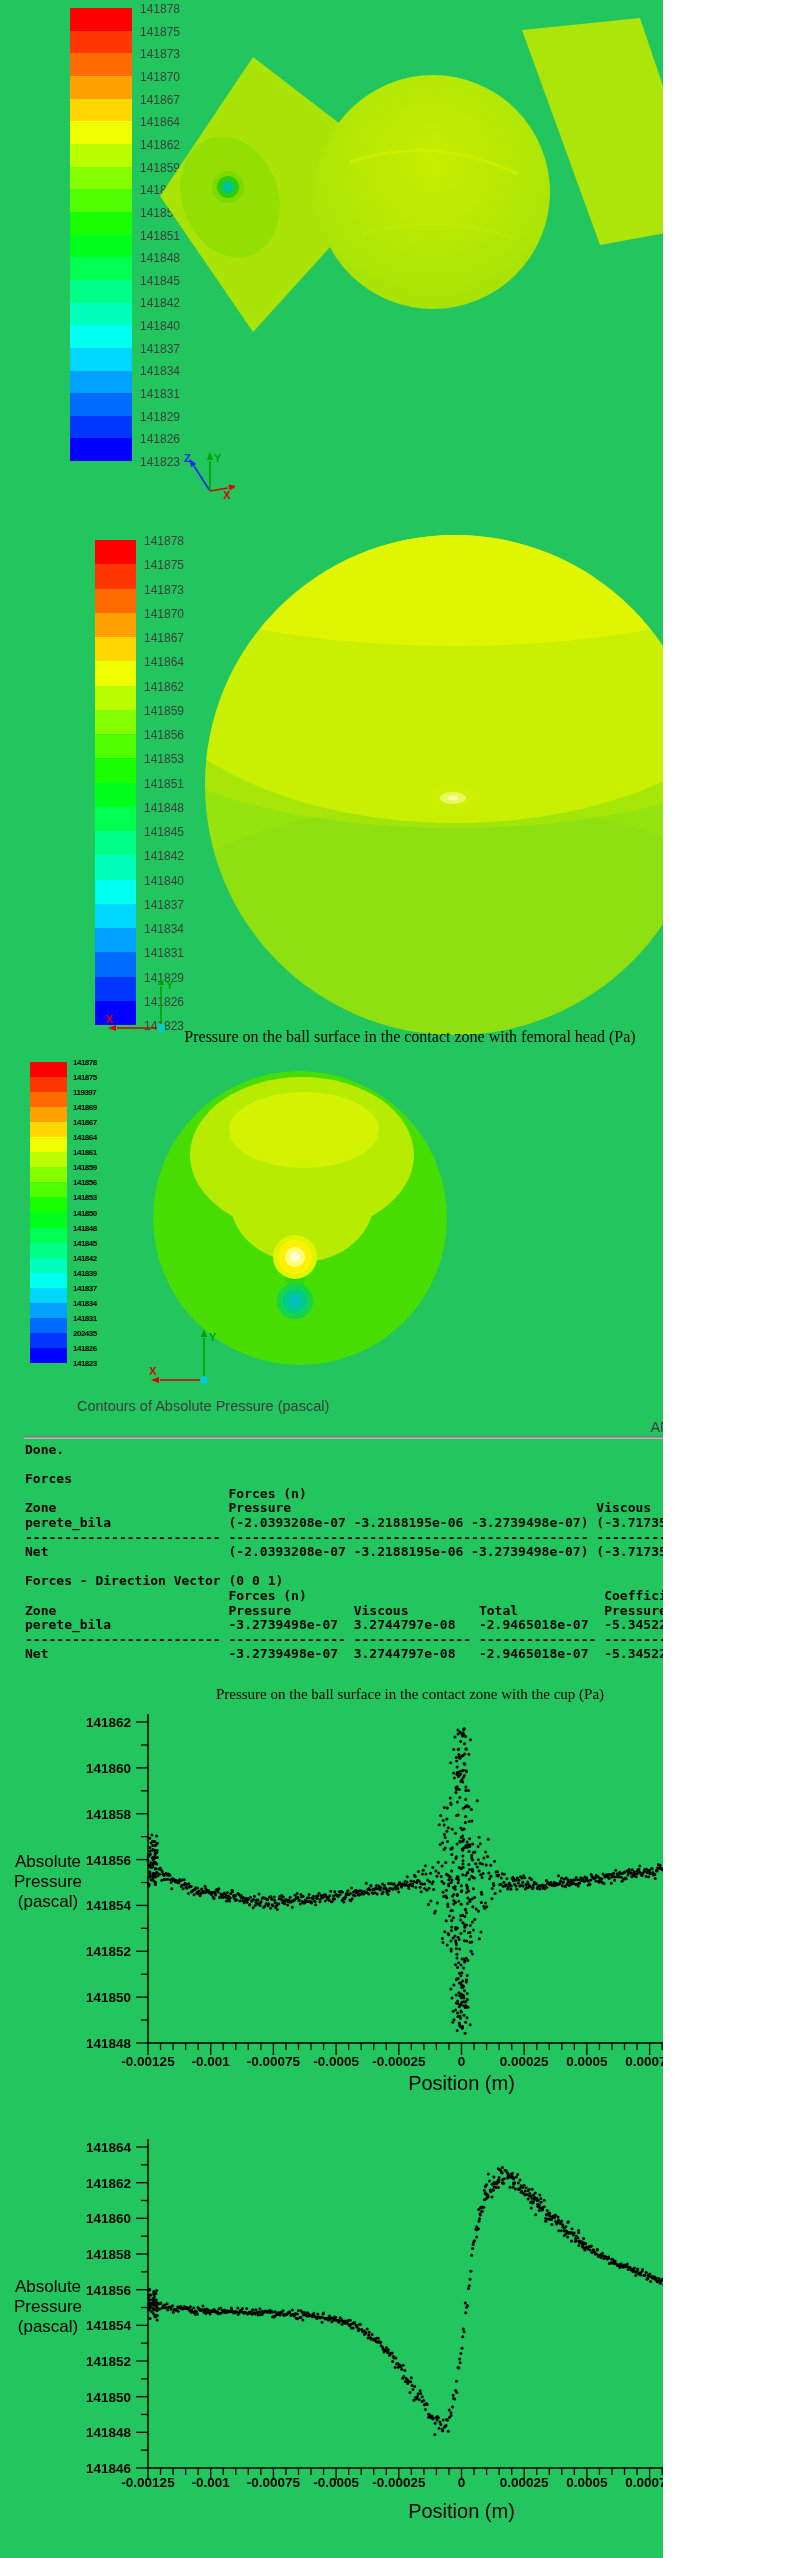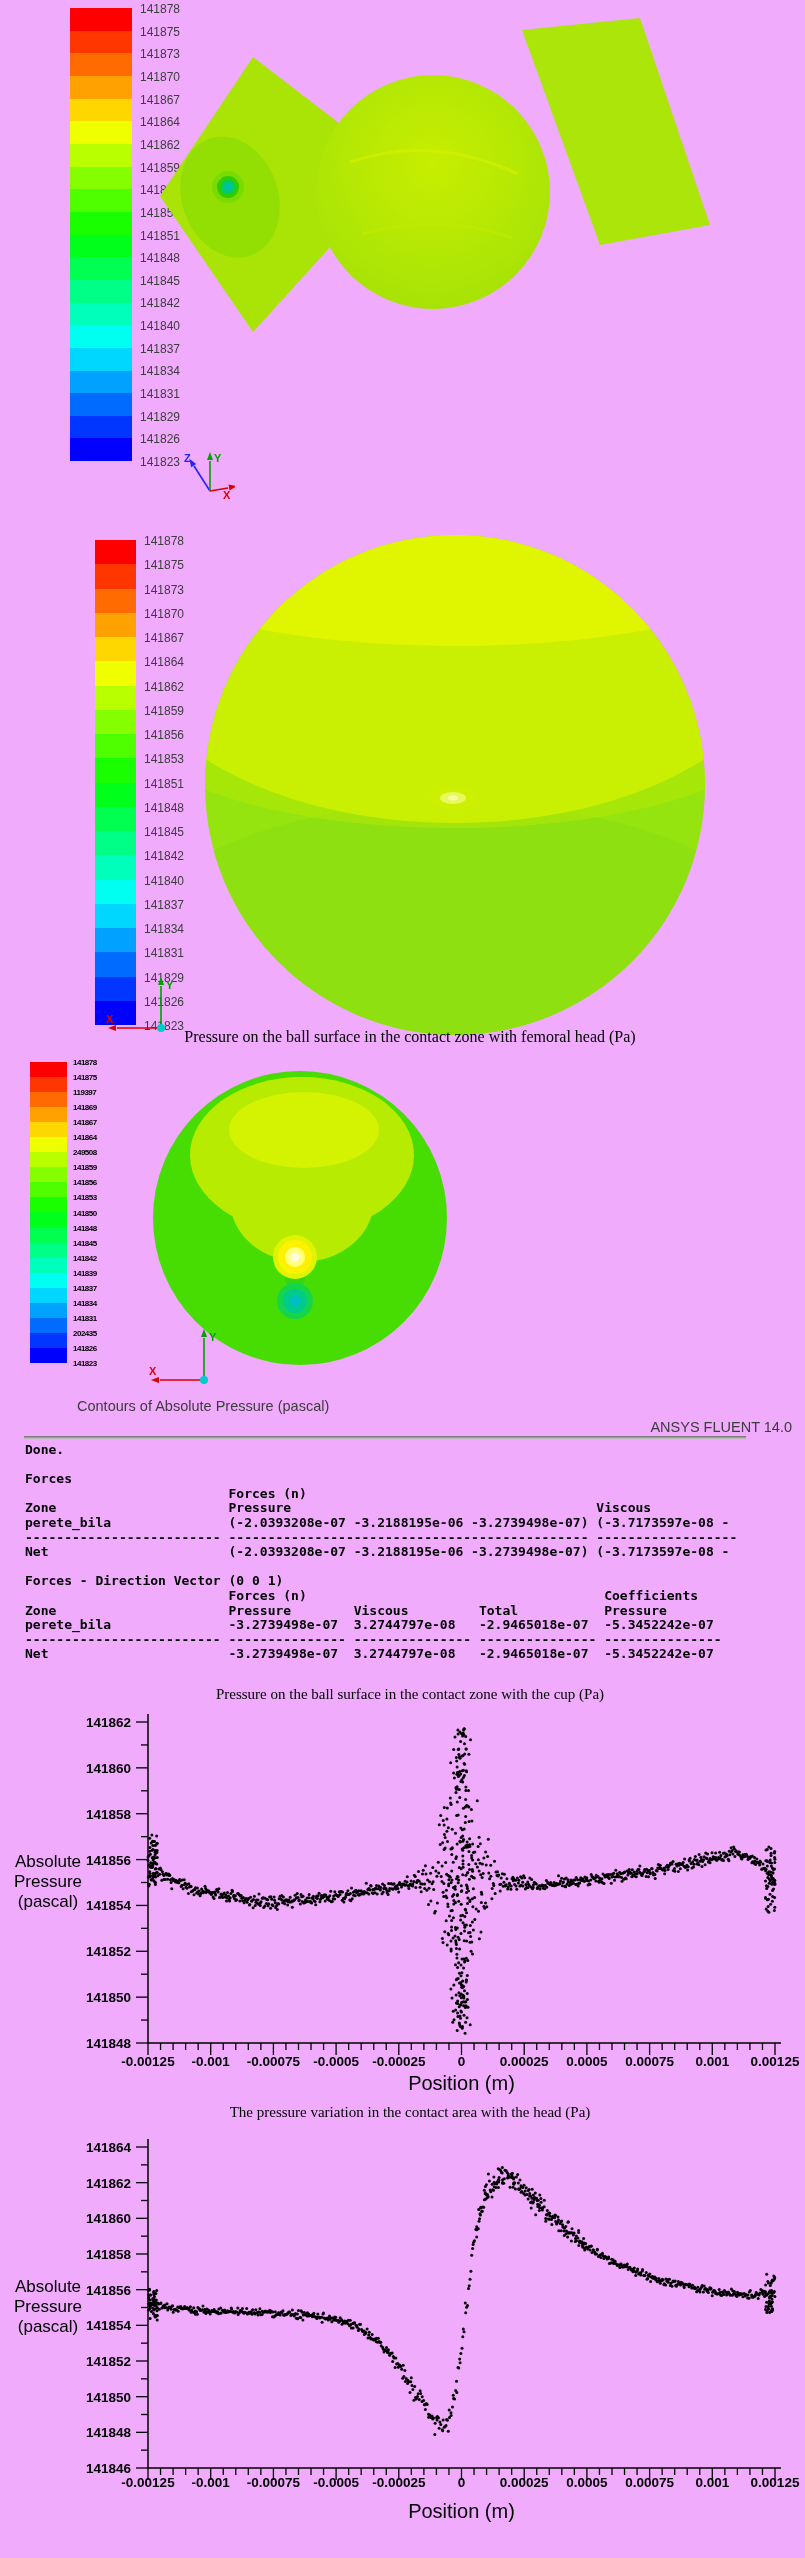--- a/index.html
+++ b/index.html
@@ -1,16 +1,16 @@
 <!DOCTYPE html>
 <html><head>
 <meta charset="utf-8">
 <style>
   html,body{margin:0;padding:0;background:#fff;}
-  #page{position:relative;width:805px;height:2558px;background:#f0abfc;overflow:hidden;
+  #page{position:relative;width:663px;height:2558px;background:#22c55e;overflow:hidden;
         font-family:"Liberation Sans",sans-serif;}
   .abs{position:absolute;}
   .legend-bands{display:flex;flex-direction:column;}
   .legend-bands .band{width:100%;flex:1;}
   .legend-labels{position:absolute;}
   .legend-label{position:absolute;left:0;font:12px "Liberation Sans",sans-serif;color:#3d3d3d;white-space:nowrap;}
   .legend-label-sm{position:absolute;left:0;font:bold 8px "Liberation Sans",sans-serif;letter-spacing:-0.5px;color:#000;white-space:nowrap;}
   .caption{font-family:"Liberation Serif",serif;font-size:16px;color:#000;text-align:center;}
   .fluent-text{font-size:14.5px;color:#3c3c3c;margin-left:47px;}
   #console-pre{position:absolute;left:25px;top:1443px;width:778px;margin:0;overflow:hidden;
@@ -203,21 +203,21 @@
       <div class="band" style="background: rgb(0, 54, 255);"></div>
       <div class="band" style="background: rgb(0, 0, 255);"></div>
     </div>
   <div class="abs legend-labels" id="l3l" style="left:73px;top:1062px;width:40px;height:301px;">
       <div class="legend-label-sm" style="top: -4px;">141878</div>
       <div class="legend-label-sm" style="top: 11.05px;">141875</div>
       <div class="legend-label-sm" style="top: 26.1px;">119397</div>
       <div class="legend-label-sm" style="top: 41.15px;">141869</div>
       <div class="legend-label-sm" style="top: 56.2px;">141867</div>
       <div class="legend-label-sm" style="top: 71.25px;">141864</div>
-      <div class="legend-label-sm" style="top: 86.3px;">249508</div>
+      <div class="legend-label-sm" style="top: 86.3px;">141861</div>
       <div class="legend-label-sm" style="top: 101.35px;">141859</div>
       <div class="legend-label-sm" style="top: 116.4px;">141856</div>
       <div class="legend-label-sm" style="top: 131.45px;">141853</div>
       <div class="legend-label-sm" style="top: 146.5px;">141850</div>
       <div class="legend-label-sm" style="top: 161.55px;">141848</div>
       <div class="legend-label-sm" style="top: 176.6px;">141845</div>
       <div class="legend-label-sm" style="top: 191.65px;">141842</div>
       <div class="legend-label-sm" style="top: 206.7px;">141839</div>
       <div class="legend-label-sm" style="top: 221.75px;">141837</div>
       <div class="legend-label-sm" style="top: 236.8px;">141834</div>
@@ -1693,21 +1693,20 @@
           <circle cx="765.5" cy="176.9" r="1.5"></circle>
         </g>
       </svg>
   </div>
   <div class="ylabel" style="left:4px;top:1852px;">
     <div>Absolute</div>
     <div>Pressure</div>
     <div>(pascal)</div>
   </div>
   <div class="xlabel" style="left:148px;top:2072px;width:627px;">Position (m)</div>
-  <div class="abs caption" style="left:30px;top:2104px;width:760px;font-size:15px;">The pressure variation in the contact area with the head (Pa)</div>
 
   <div class="abs" style="left:0;top:2130px;width:805px;height:400px;">
     <svg id="chart2-svg" width="805" height="400" viewBox="0 0 805 400">
         <g stroke="#000000" stroke-width="1.5">
           <path d="M 148 9 L 148 338 L 781 338" fill="none"></path>
         </g>
         <g stroke="#000000" stroke-width="1.3">
           <line x1="136" y1="338" x2="148" y2="338"></line>
           <line x1="141" y1="320.1666666666667" x2="148" y2="320.1666666666667"></line>
           <line x1="136" y1="302.3333333333333" x2="148" y2="302.3333333333333"></line>

